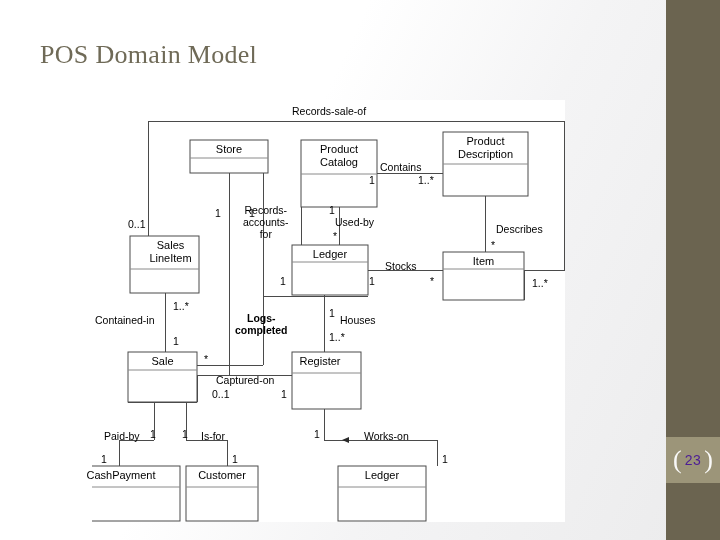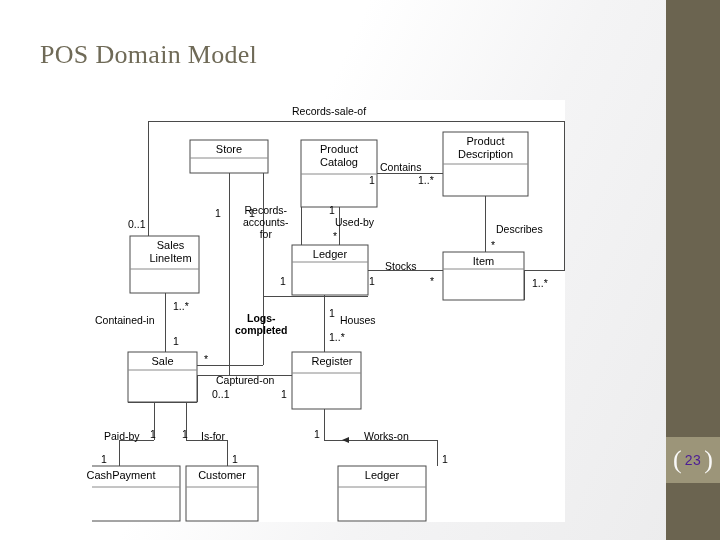--- a/index.html
+++ b/index.html
@@ -188,21 +188,21 @@
         <div class="cls-label" style="left: 98px; top: 43px; width: 78px;">Store</div>
         <div class="cls-label" style="left: 209px; top: 43px; width: 76px;">Product
 Catalog</div>
         <div class="cls-label" style="left: 351px; top: 35px; width: 85px;">Product
 Description</div>
         <div class="cls-label" style="left: 38px; top: 139px; width: 81px;">Sales
 LineItem</div>
         <div class="cls-label" style="left: 200px; top: 148px; width: 76px;">Ledger</div>
         <div class="cls-label" style="left: 351px; top: 155px; width: 81px;">Item</div>
         <div class="cls-label" style="left: 36px; top: 255px; width: 69px;">Sale</div>
-        <div class="cls-label" style="left: 208px; top: 255px; width: 64px;">Register</div>
+        <div class="cls-label" style="left: 196px; top: 255px; width: 64px;">Register</div>
         <div class="cls-label" style="left: -30px; top: 369px; width: 118px;">CashPayment</div>
         <div class="cls-label" style="left: 94px; top: 369px; width: 72px;">Customer</div>
         <div class="cls-label" style="left: 246px; top: 369px; width: 88px;">Ledger</div>
       </div>
     <div id="assoc-labels">
         <div class="assoc-label" style="left: 200px; top: 5px;">Records-sale-of</div>
         <div class="assoc-label" style="left: 288px; top: 61px;">Contains</div>
         <div class="assoc-label" style="left: 151px; top: 104px; text-align: center;">Records-
 accounts-
 for</div>

